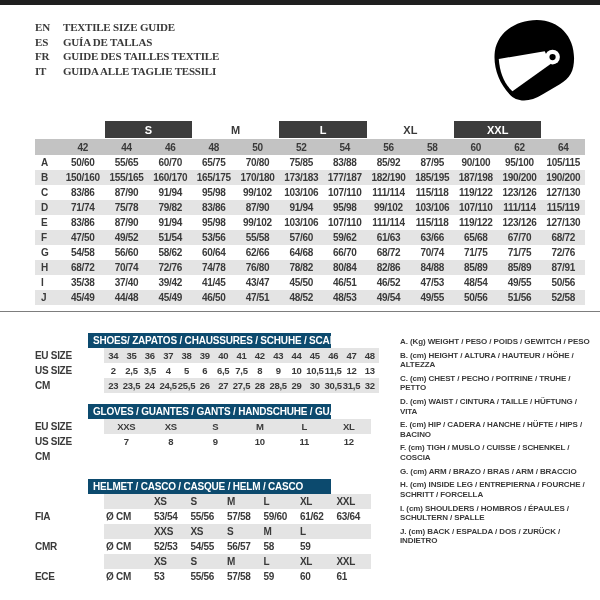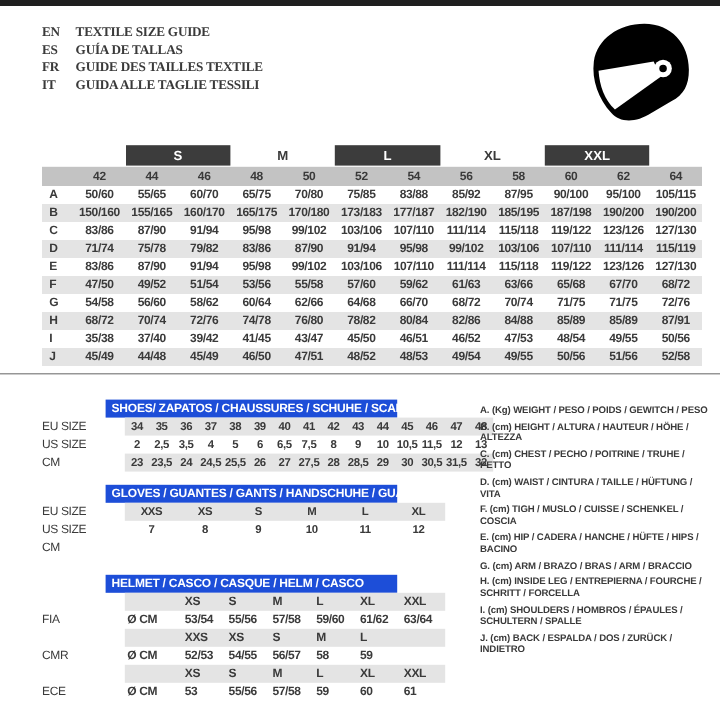--- a/index.html
+++ b/index.html
@@ -25,27 +25,27 @@
   .mrow { height:15px; }
   .mrow.stripe { background:#e4e4e4; }
   .cell { display:flex; align-items:center; justify-content:center; font-size:10px; font-weight:bold; letter-spacing:-0.3px; white-space:nowrap; }
   .cell.letter { justify-content:flex-start; padding-left:6px; }
 
   .divider { position:absolute; top:311px; left:0; width:600px; height:1px; background:#7d7d7d; }
 
   
   .subtable { position:absolute; left:35px; }
   #shoes { top:333px; } #gloves { top:404px; } #helmet-table { top:479px; }
-  .tbar { margin-left:53px; width:243px; height:15px; background:#1d4ed8; color:#fff; font-weight:bold;
+  .tbar { margin-left:53px; width:243px; height:15px; background:#0c4a6e; color:#fff; font-weight:bold;
           font-size:10px; display:flex; align-items:center; padding-left:5px; letter-spacing:-0.2px; white-space:nowrap; }
   .srow { display:flex; height:15px; }
-  .rlabel { width:69px; display:flex; align-items:center; font-weight:normal; font-size:10px; letter-spacing:-0.3px; }
+  .rlabel { width:69px; display:flex; align-items:center; font-weight:bold; font-size:10px; letter-spacing:-0.3px; }
   .rdata { display:grid; }
   .rdata.gray { background:#e4e4e4; }
-  .shoes-data  { width:307px; grid-template-columns:repeat(15,1fr); }
+  .shoes-data  { width:275px; grid-template-columns:repeat(15,1fr); }
   .shoes-data .cell { font-size:9.5px; }
   .gloves-data { width:267px; grid-template-columns:repeat(6,1fr); }
   .gloves-data .cell { font-size:9.5px; }
   .helmet-data { width:267px; grid-template-columns:48px repeat(6,1fr); }
   .helmet-data .cell { justify-content:flex-start; padding-left:2px; }
 
   
   #legend { position:absolute; top:337px; left:400px; width:192px; }
   .legend-item { font-size:8px; font-weight:bold; line-height:9.5px; letter-spacing:-0.1px; margin-bottom:4.2px; }
 </style>
@@ -433,20 +433,20 @@
           </div>
         </div>
       </div>
   </div>
 
   <div id="legend">
       <div class="legend-item">A. (Kg) WEIGHT / PESO / POIDS / GEWITCH / PESO</div>
       <div class="legend-item">B. (cm) HEIGHT / ALTURA / HAUTEUR / HÖHE / ALTEZZA</div>
       <div class="legend-item">C. (cm) CHEST / PECHO / POITRINE / TRUHE / PETTO</div>
       <div class="legend-item">D. (cm) WAIST / CINTURA / TAILLE / HÜFTUNG / VITA</div>
+      <div class="legend-item">E. (cm) HIP / CADERA / HANCHE / HÜFTE / HIPS /  BACINO</div>
       <div class="legend-item">F.  (cm) TIGH / MUSLO / CUISSE / SCHENKEL / COSCIA</div>
-      <div class="legend-item">E. (cm) HIP / CADERA / HANCHE / HÜFTE / HIPS /  BACINO</div>
       <div class="legend-item">G. (cm) ARM  / BRAZO / BRAS / ARM / BRACCIO</div>
       <div class="legend-item">H. (cm) INSIDE LEG / ENTREPIERNA / FOURCHE / SCHRITT / FORCELLA</div>
       <div class="legend-item">I.  (cm) SHOULDERS / HOMBROS / ÉPAULES / SCHULTERN / SPALLE</div>
       <div class="legend-item">J.  (cm) BACK / ESPALDA / DOS / ZURÜCK / INDIETRO</div>
     </div>
 </div>
 
 </body></html>

